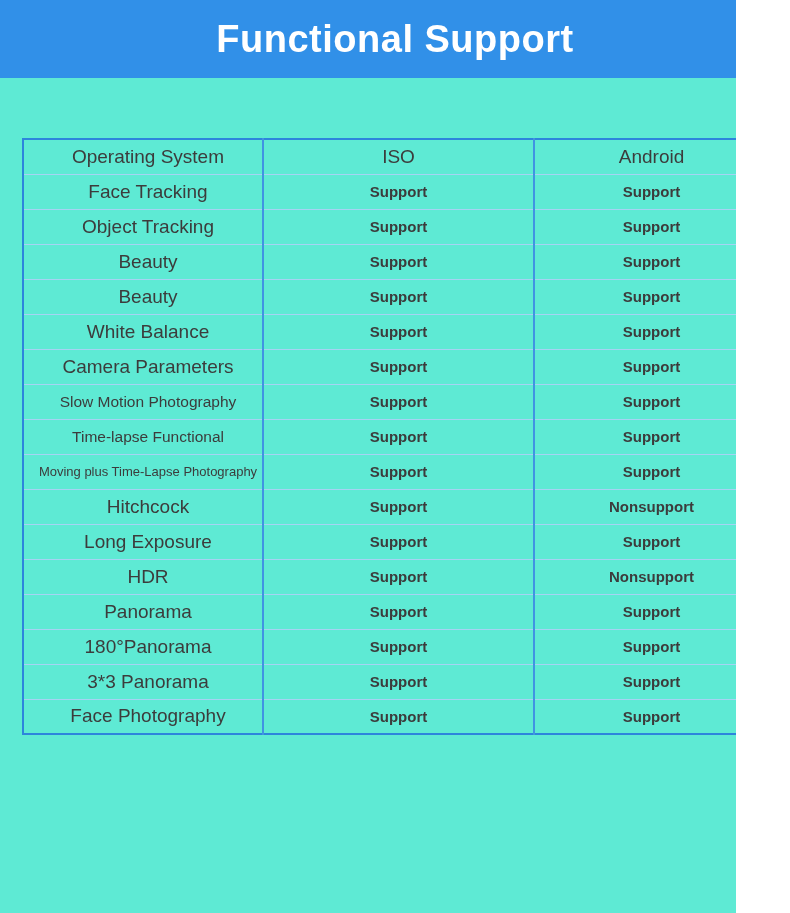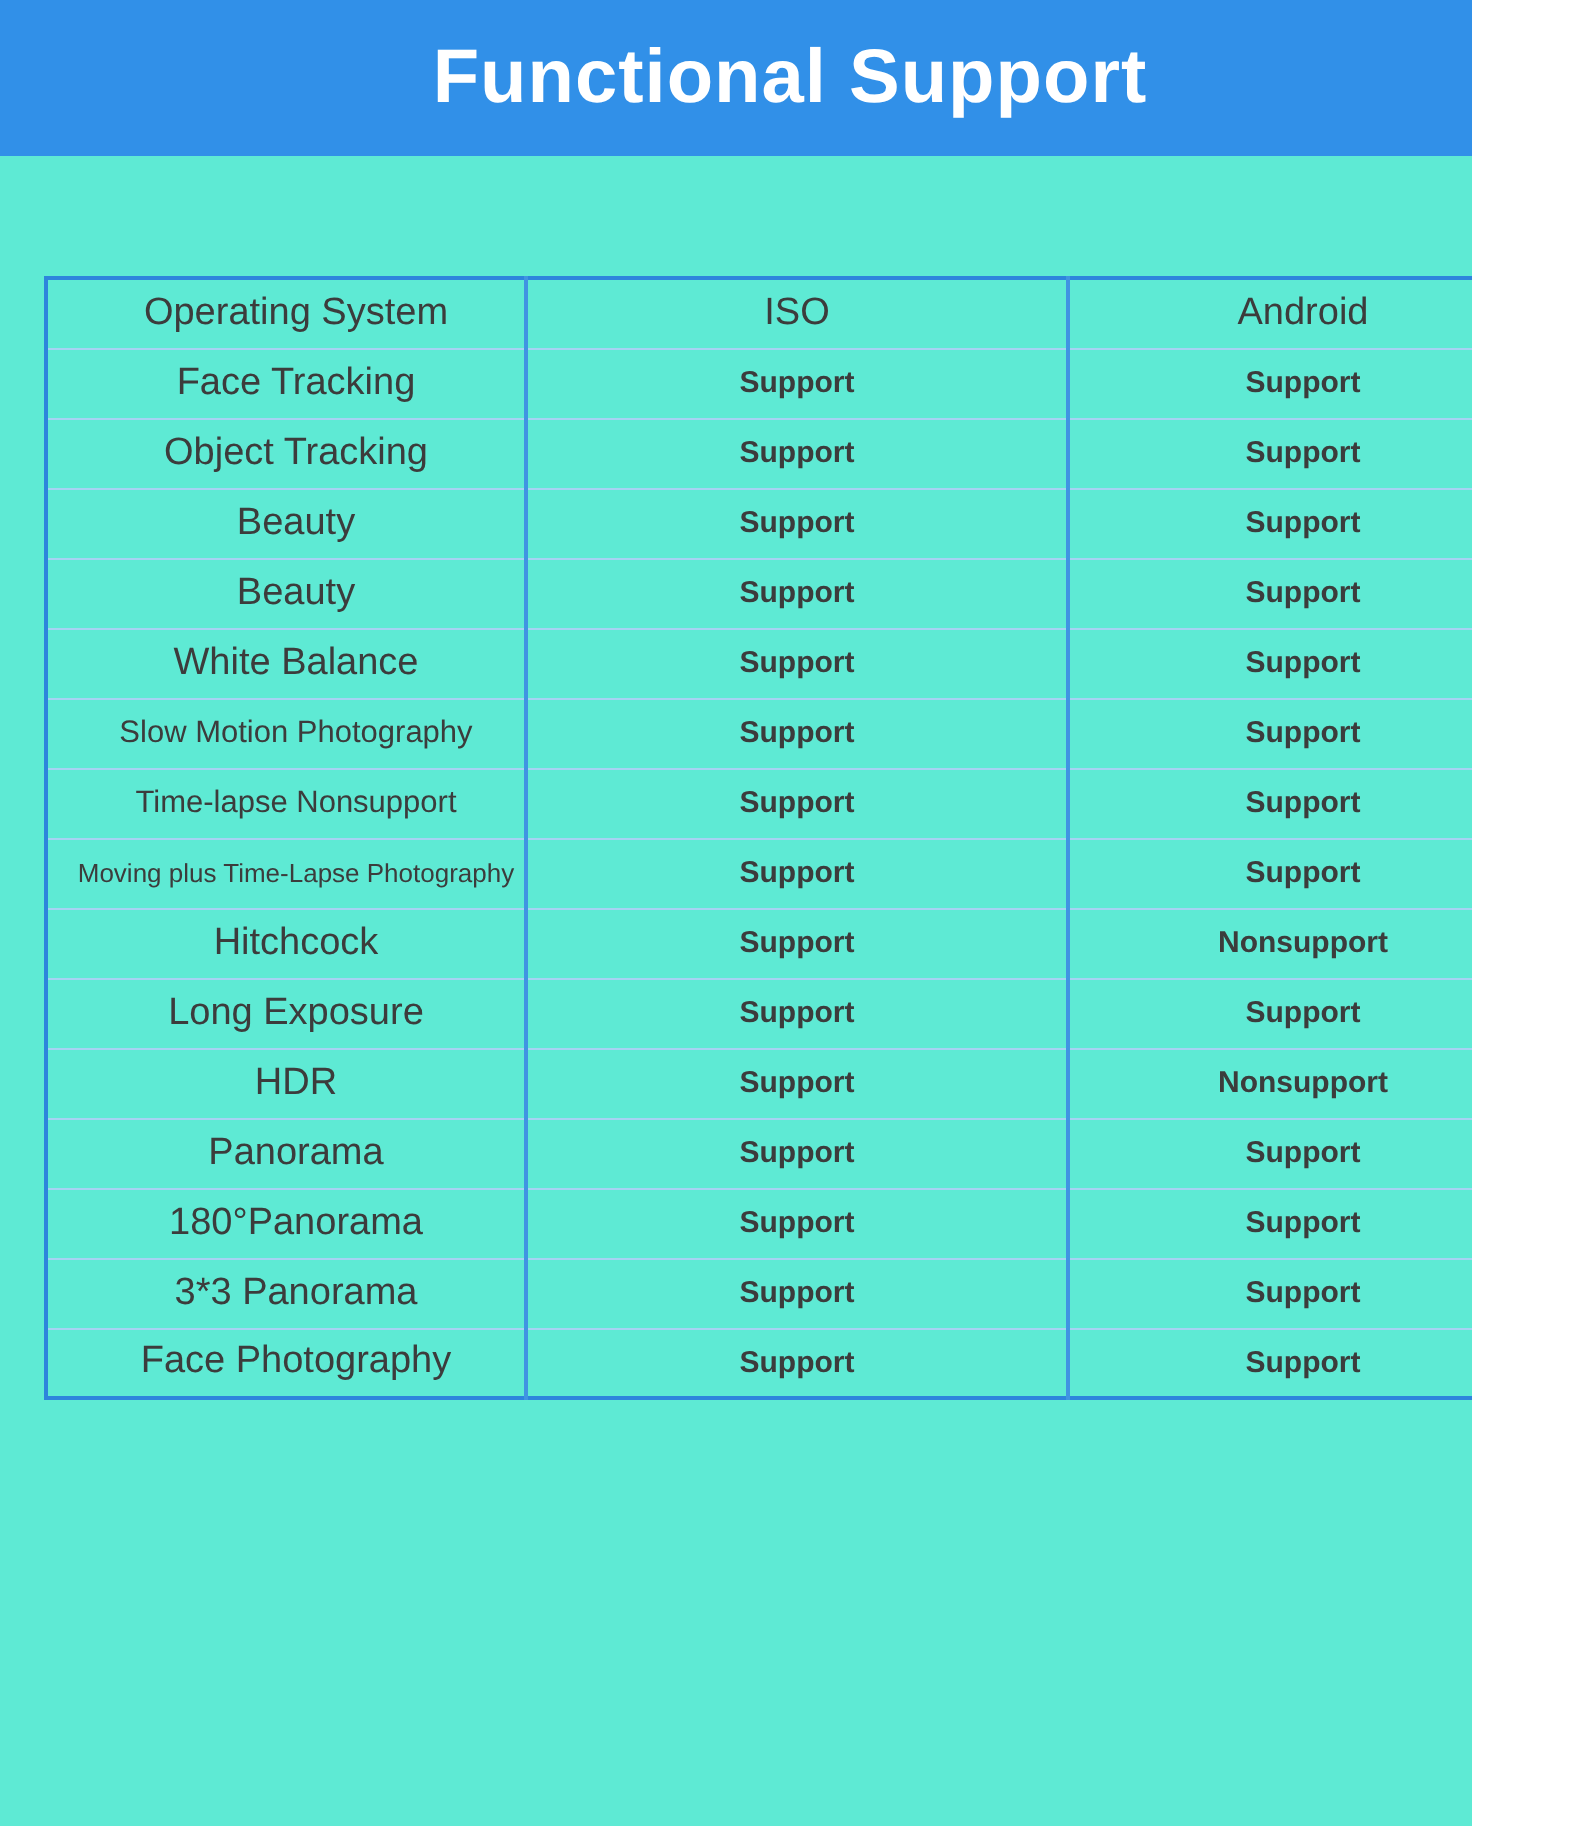--- a/index.html
+++ b/index.html
@@ -121,26 +121,31 @@
             <td class="feature-cell lg">Beauty</td>
             <td class="value-cell">Support</td>
             <td class="value-cell">Support</td>
           </tr>
           <tr>
             <td class="feature-cell lg">White Balance</td>
             <td class="value-cell">Support</td>
             <td class="value-cell">Support</td>
           </tr>
           <tr>
+            <td class="feature-cell lg">Camera Parameters</td>
+            <td class="value-cell">Support</td>
+            <td class="value-cell">Support</td>
+          </tr>
+          <tr>
             <td class="feature-cell md">Slow Motion Photography</td>
             <td class="value-cell">Support</td>
             <td class="value-cell">Support</td>
           </tr>
           <tr>
-            <td class="feature-cell md">Time-lapse Nonsupport</td>
+            <td class="feature-cell md">Time-lapse Functional</td>
             <td class="value-cell">Support</td>
             <td class="value-cell">Support</td>
           </tr>
           <tr>
             <td class="feature-cell sm">Moving plus Time-Lapse Photography</td>
             <td class="value-cell">Support</td>
             <td class="value-cell">Support</td>
           </tr>
           <tr>
             <td class="feature-cell lg">Hitchcock</td>

